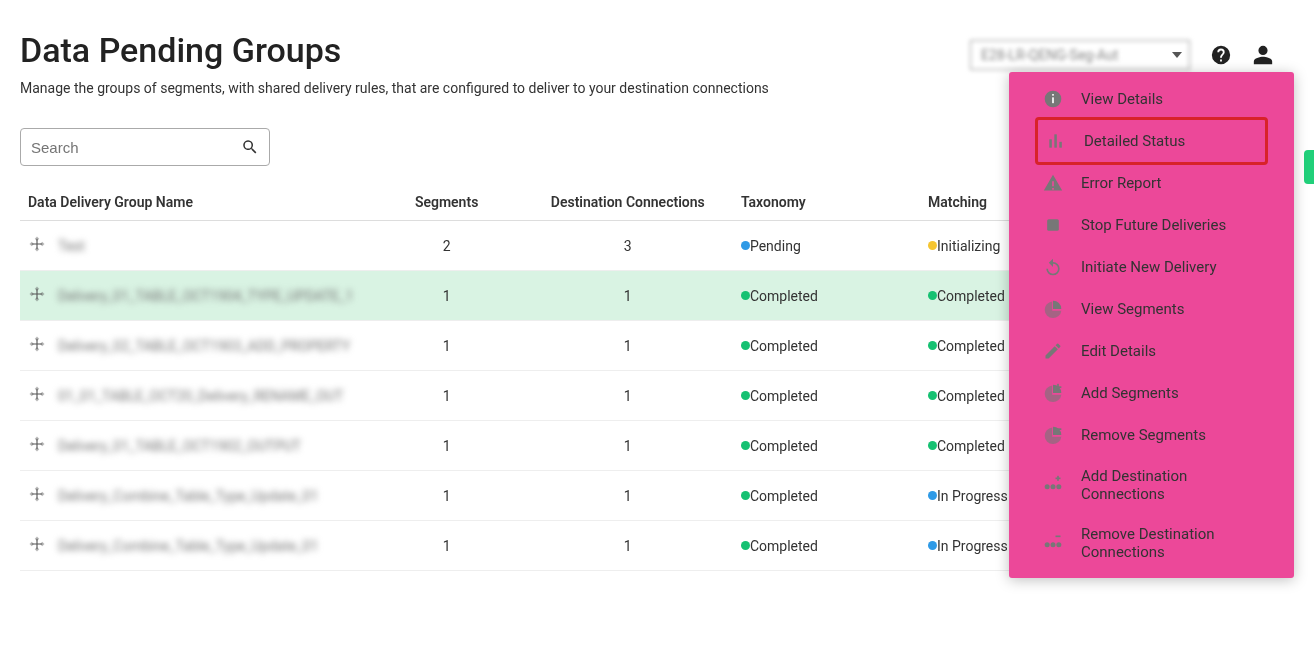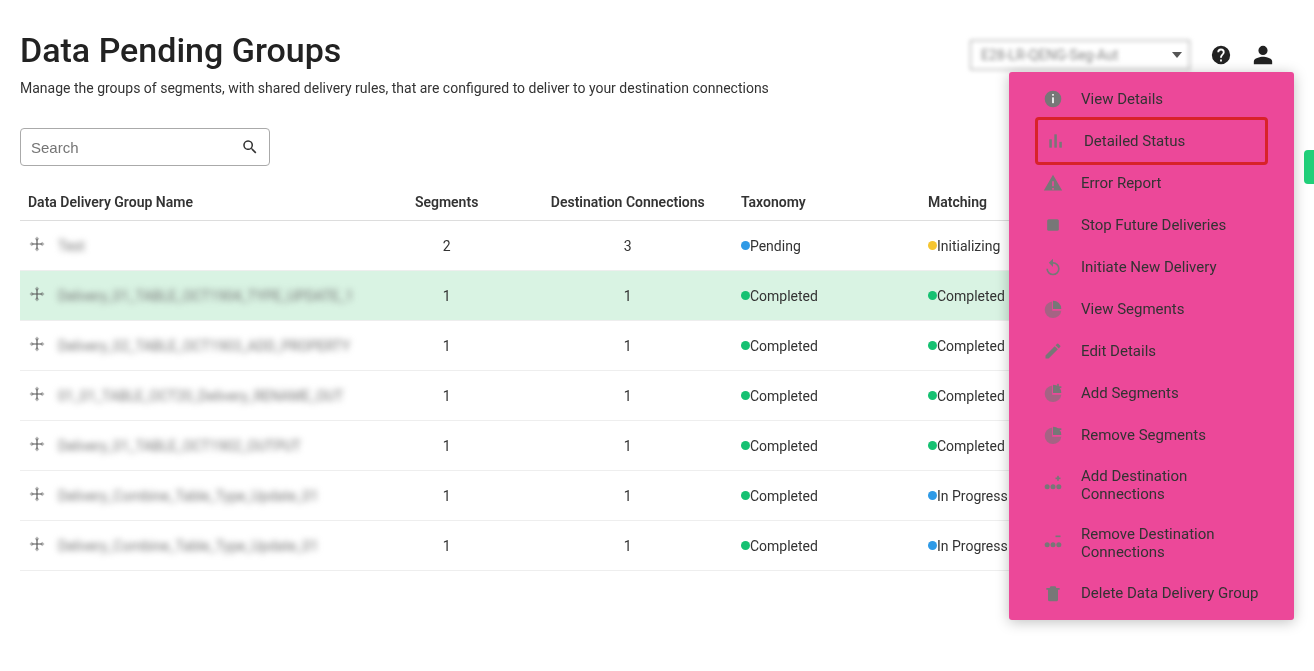--- a/index.html
+++ b/index.html
@@ -428,26 +428,20 @@
         <use href="#link-plus-icon"></use>
       </svg>
       <span>Add Destination Connections</span>
     </div>
     <div class="menu-item">
       <svg class="menu-icon" viewBox="0 0 24 24">
         <use href="#link-minus-icon"></use>
       </svg>
       <span>Remove Destination Connections</span>
     </div>
-    <div class="menu-item">
-      <svg class="menu-icon" viewBox="0 0 24 24">
-        <use href="#trash-icon"></use>
-      </svg>
-      <span>Delete Data Delivery Group</span>
-    </div>
   </div>
 
 
 <svg width="0" height="0" style="position:absolute">
   <defs>
     <g id="info-icon">
         <circle cx="12" cy="12" r="10"></circle>
         <rect x="11" y="10" width="2" height="7" fill="#fff"></rect>
         <rect x="11" y="6" width="2" height="2" fill="#fff"></rect>
       </g>

